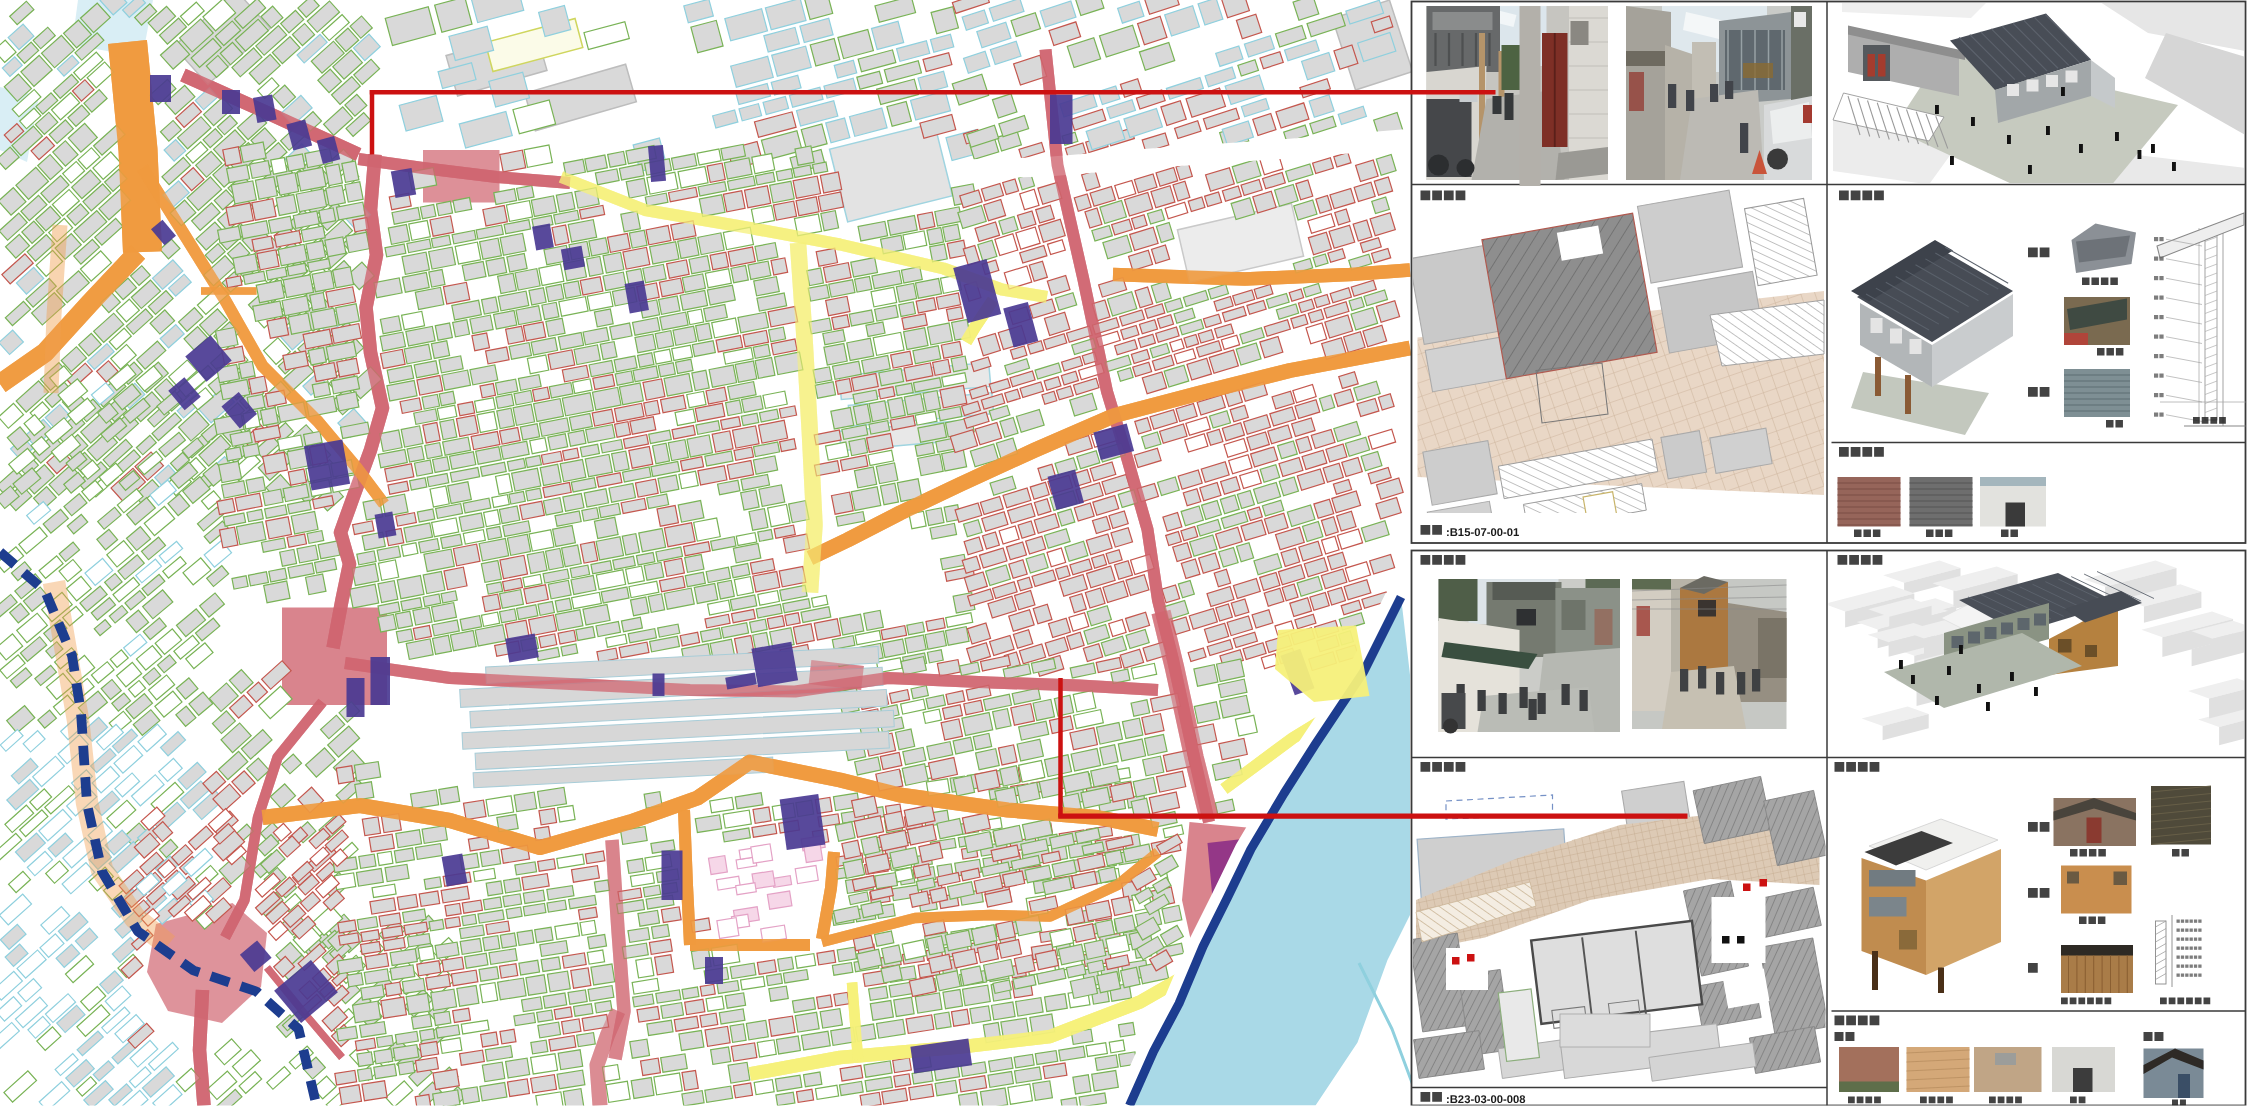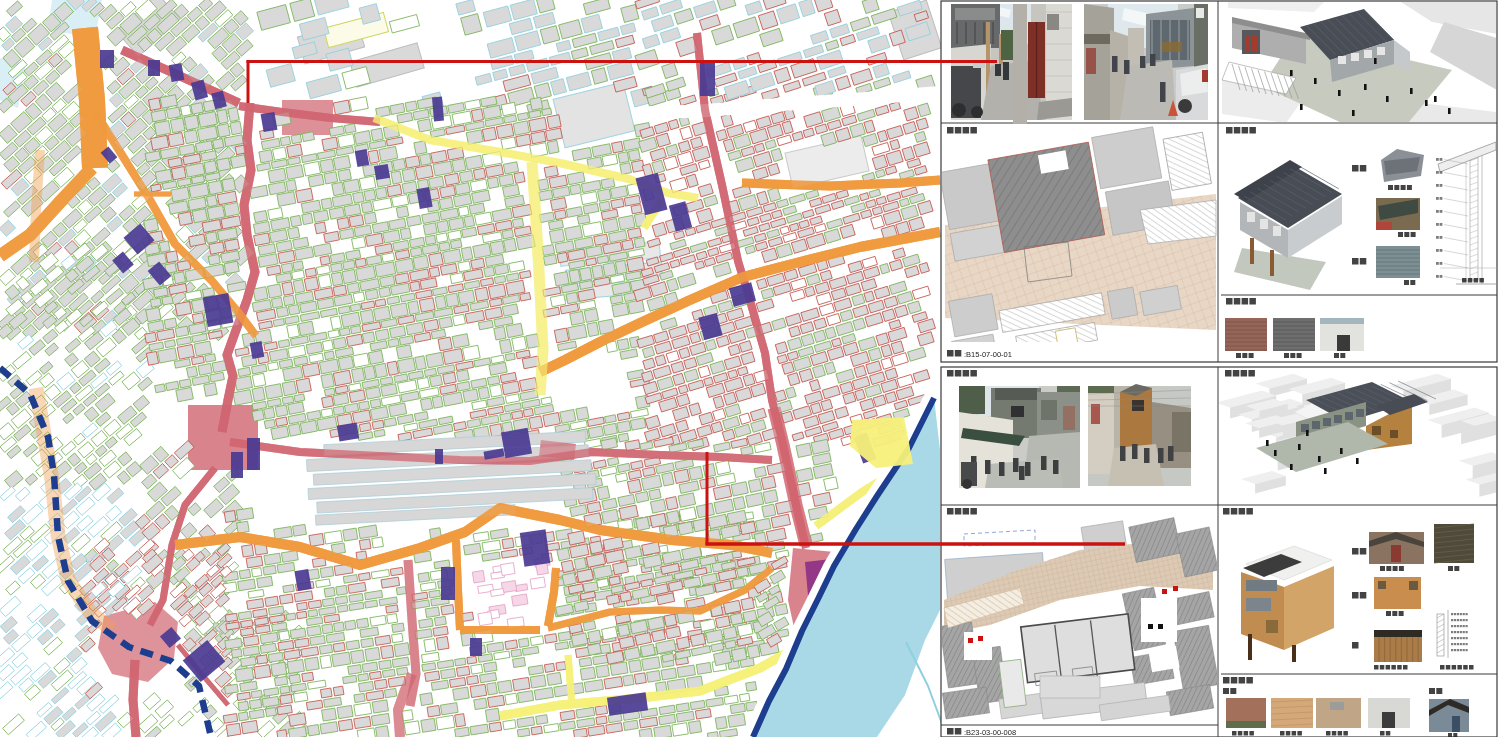--- a/index.html
+++ b/index.html
@@ -1,14 +1,14 @@
 <!DOCTYPE html>
 <html><head><meta charset="utf-8"><style>
 html,body{margin:0;padding:0;background:#fff;}
-#page{position:relative;width:1500px;height:737px;overflow:hidden;font-family:"Liberation Sans",sans-serif;}
+#page{position:relative;width:1500px;height:737px;overflow:hidden;font-family:"Liberation Sans",sans-serif;font-weight:bold;}
 svg text{font-family:"Liberation Sans",sans-serif;}
 </style></head><body>
 <div id="page">
 <svg width="1500" height="737" viewBox="0 0 1500 737">
 <rect x="0" y="0" width="940" height="737" fill="#ffffff"></rect>
 
 <path d="M52.0,0.0 L102.0,0.0 L95.0,38.0 L48.0,30.0" fill="#cfeaf2" opacity="0.8"></path>
 <path d="M0.0,58.0 L26.0,64.0 L18.0,108.0 L0.0,100.0" fill="#cfeaf2" opacity="0.8"></path>
 
 <path d="M122.0,50.0 L180.0,76.0 L239.0,103.0" fill="none" stroke="#d06570" stroke-width="9" stroke-linecap="butt" stroke-linejoin="round" opacity="0.85"></path>

